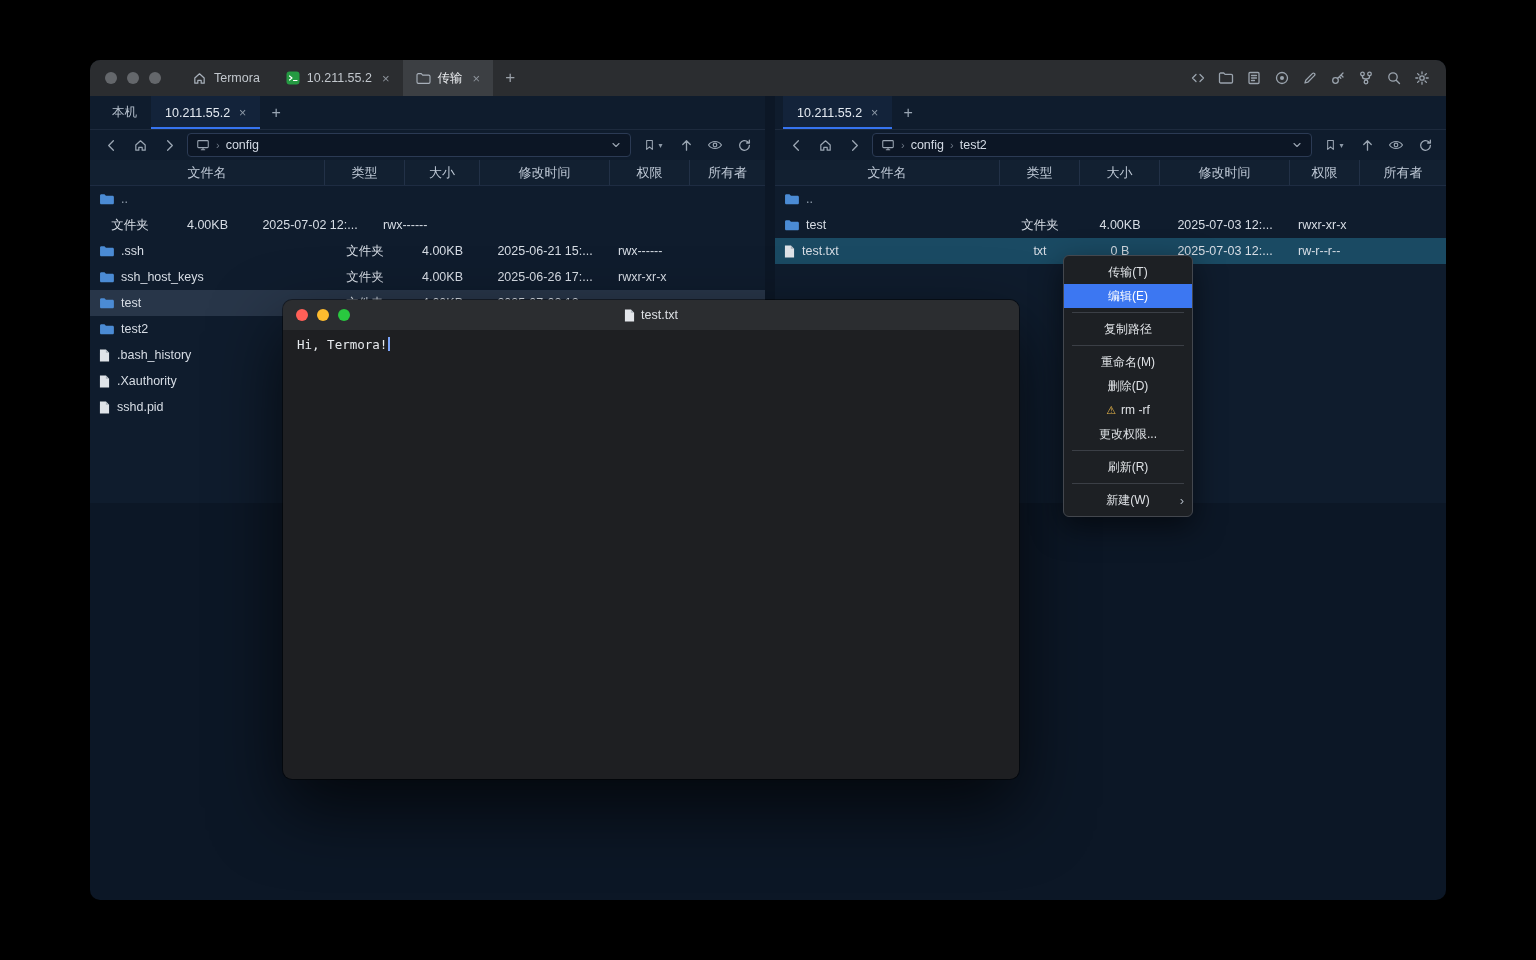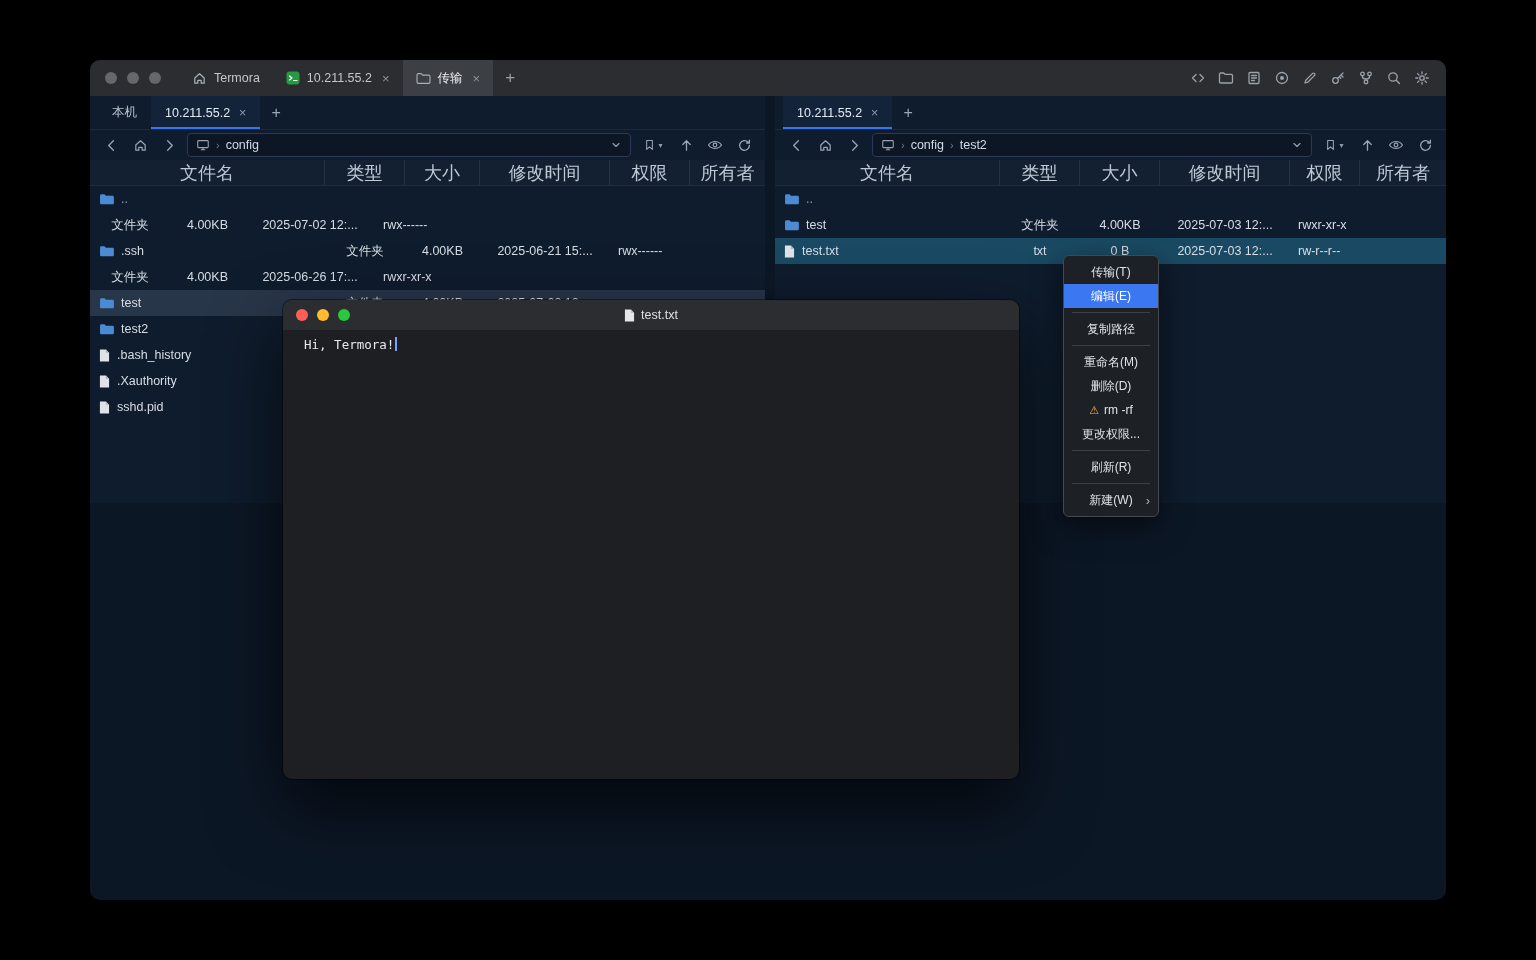--- a/index.html
+++ b/index.html
@@ -44,21 +44,21 @@
   .tool.bm { width:30px; gap:2px; }
   .caret { color:#8d99a7; font-size:8px; }
   .pathbar { flex:1; height:24px; background:#0c1625; border:1px solid #2b3a54;
              border-radius:4px; display:flex; align-items:center; gap:6px;
              padding:0 8px; color:#d3dae4; font-size:12.5px; }
   .crumb-sep { color:#6f7a88; font-size:11px; }
   .pathbar .chev { margin-left:auto; display:flex; }
 
   .thead { height:26px; display:flex; background:#122031; border-bottom:1px solid #1e2c42; }
   .th { display:flex; align-items:center; justify-content:center;
-        font-size:18px; color:#bfc9d6; border-right:1px solid #223147; }
+        font-size:13px; color:#bfc9d6; border-right:1px solid #223147; }
   .th:last-child { border-right:none; }
 
   .frow { height:26px; display:flex; font-size:12.5px; color:#d7dde5; }
   .frow.sel-l { background:#283649; }
   .frow.sel-r { background:#1a4a63; }
   .c { display:flex; align-items:center; overflow:hidden; white-space:nowrap; }
   .c.name { padding-left:9px; gap:7px; }
   .c.ctr  { justify-content:center; }
   .c.perm { padding-left:8px; }
   .dim { color:#93a0af; }
@@ -72,21 +72,21 @@
   .bottom { position:absolute; left:0; top:443px; width:100%; height:397px; background:#0d1828; }
   .splitter { height:8px; background:#27344c; }
   .t-head { margin-top:6px; height:26px; display:flex; background:#13223a;
             border-top:1px solid #2c3d5a; border-bottom:1px solid #2c3d5a;
             font-size:12.5px; color:#c3cdda; }
   .t-cell { display:flex; align-items:center; justify-content:center; border-right:1px solid #2c3d5a; }
   .t-cell.w-name{width:330px} .t-cell.w-sp{width:610px} .t-cell.w-target{width:210px}
   .t-cell.w-speed{width:90px} .t-cell.w-rem{width:75px} .t-cell.w-end{flex:1; border-right:none;}
 
   
-  .cmenu { position:absolute; left:973px; top:195px; width:96px; z-index:60;
+  .cmenu { position:absolute; left:973px; top:195px; width:130px; z-index:60;
            background:#1d2024; border:1px solid #43474e; border-radius:6px;
            padding:4px 0; box-shadow:0 10px 30px rgba(0,0,0,.55);
            font-size:12px; color:#dfe2e6; }
   .cm-item { height:24px; display:flex; align-items:center; justify-content:center;
              position:relative; gap:5px; }
   .cm-item.hl { background:#3c77f2; color:#fff; }
   .cm-sep { height:1px; background:#3b3f46; margin:4px 8px; }
   .cm-warn { color:#e9b64a; font-size:11px; }
   .cm-arrow { position:absolute; right:8px; color:#aab2bc; font-size:13px; }
 
@@ -94,21 +94,21 @@
   .editor { position:absolute; left:193px; top:240px; width:736px; height:479px;
             border-radius:9px; background:#1e1f22; overflow:hidden; z-index:50;
             box-shadow:0 30px 70px rgba(0,0,0,.68), 0 0 0 1px rgba(0,0,0,.45); }
   .e-title { height:30px; background:#2b2d30; position:relative;
              display:flex; align-items:center; }
   .e-lights { display:flex; gap:9px; padding-left:13px; }
   .e-light { width:12px; height:12px; border-radius:50%; }
   .e-red{background:#ff5f57} .e-yellow{background:#febc2e} .e-green{background:#29c83f}
   .e-caption { position:absolute; left:0; right:0; display:flex; align-items:center;
                justify-content:center; gap:6px; color:#dde0e4; font-size:12.5px; }
-  .e-body { padding:7px 21px; font-family:"DejaVu Sans Mono", monospace;
+  .e-body { padding:7px 14px; font-family:"DejaVu Sans Mono", monospace;
             font-size:12.5px; color:#e6e9ed; }
   .cursor { display:inline-block; width:2px; height:14px; background:#7aa2f7;
             vertical-align:-2px; margin-left:1px; }
 
   svg { display:block; }
 </style>
 </head>
 <body>
 
 <div class="app">
@@ -318,20 +318,28 @@
             <span>.ssh</span>
           </div>
         <div class="c ctr c1">文件夹</div>
         <div class="c ctr c2">4.00KB</div>
         <div class="c ctr c3">2025-06-21 15:...</div>
         <div class="c perm c4">rwx------</div>
         <div class="c c5"></div>
       </div>
 
       <div class="frow">
+        <div class="c name c0">
+            <span>
+              <svg width="15" height="12" viewBox="0 0 16 13">
+                <path d="M1 2.8c0-.9.6-1.5 1.5-1.5h3.3L7.4 2.9h7.1c.9 0 1.5.6 1.5 1.5v6.3c0 .9-.6 1.5-1.5 1.5h-12C1.6 12.2 1 11.6 1 10.7z" fill="#4b8bd4"></path>
+              </svg>
+            </span>
+            <span>ssh_host_keys</span>
+          </div>
         <div class="c ctr c1">文件夹</div>
         <div class="c ctr c2">4.00KB</div>
         <div class="c ctr c3">2025-06-26 17:...</div>
         <div class="c perm c4">rwxr-xr-x</div>
         <div class="c c5"></div>
       </div>
 
       <div class="frow sel-l">
         <div class="c name c0">
             <span>

